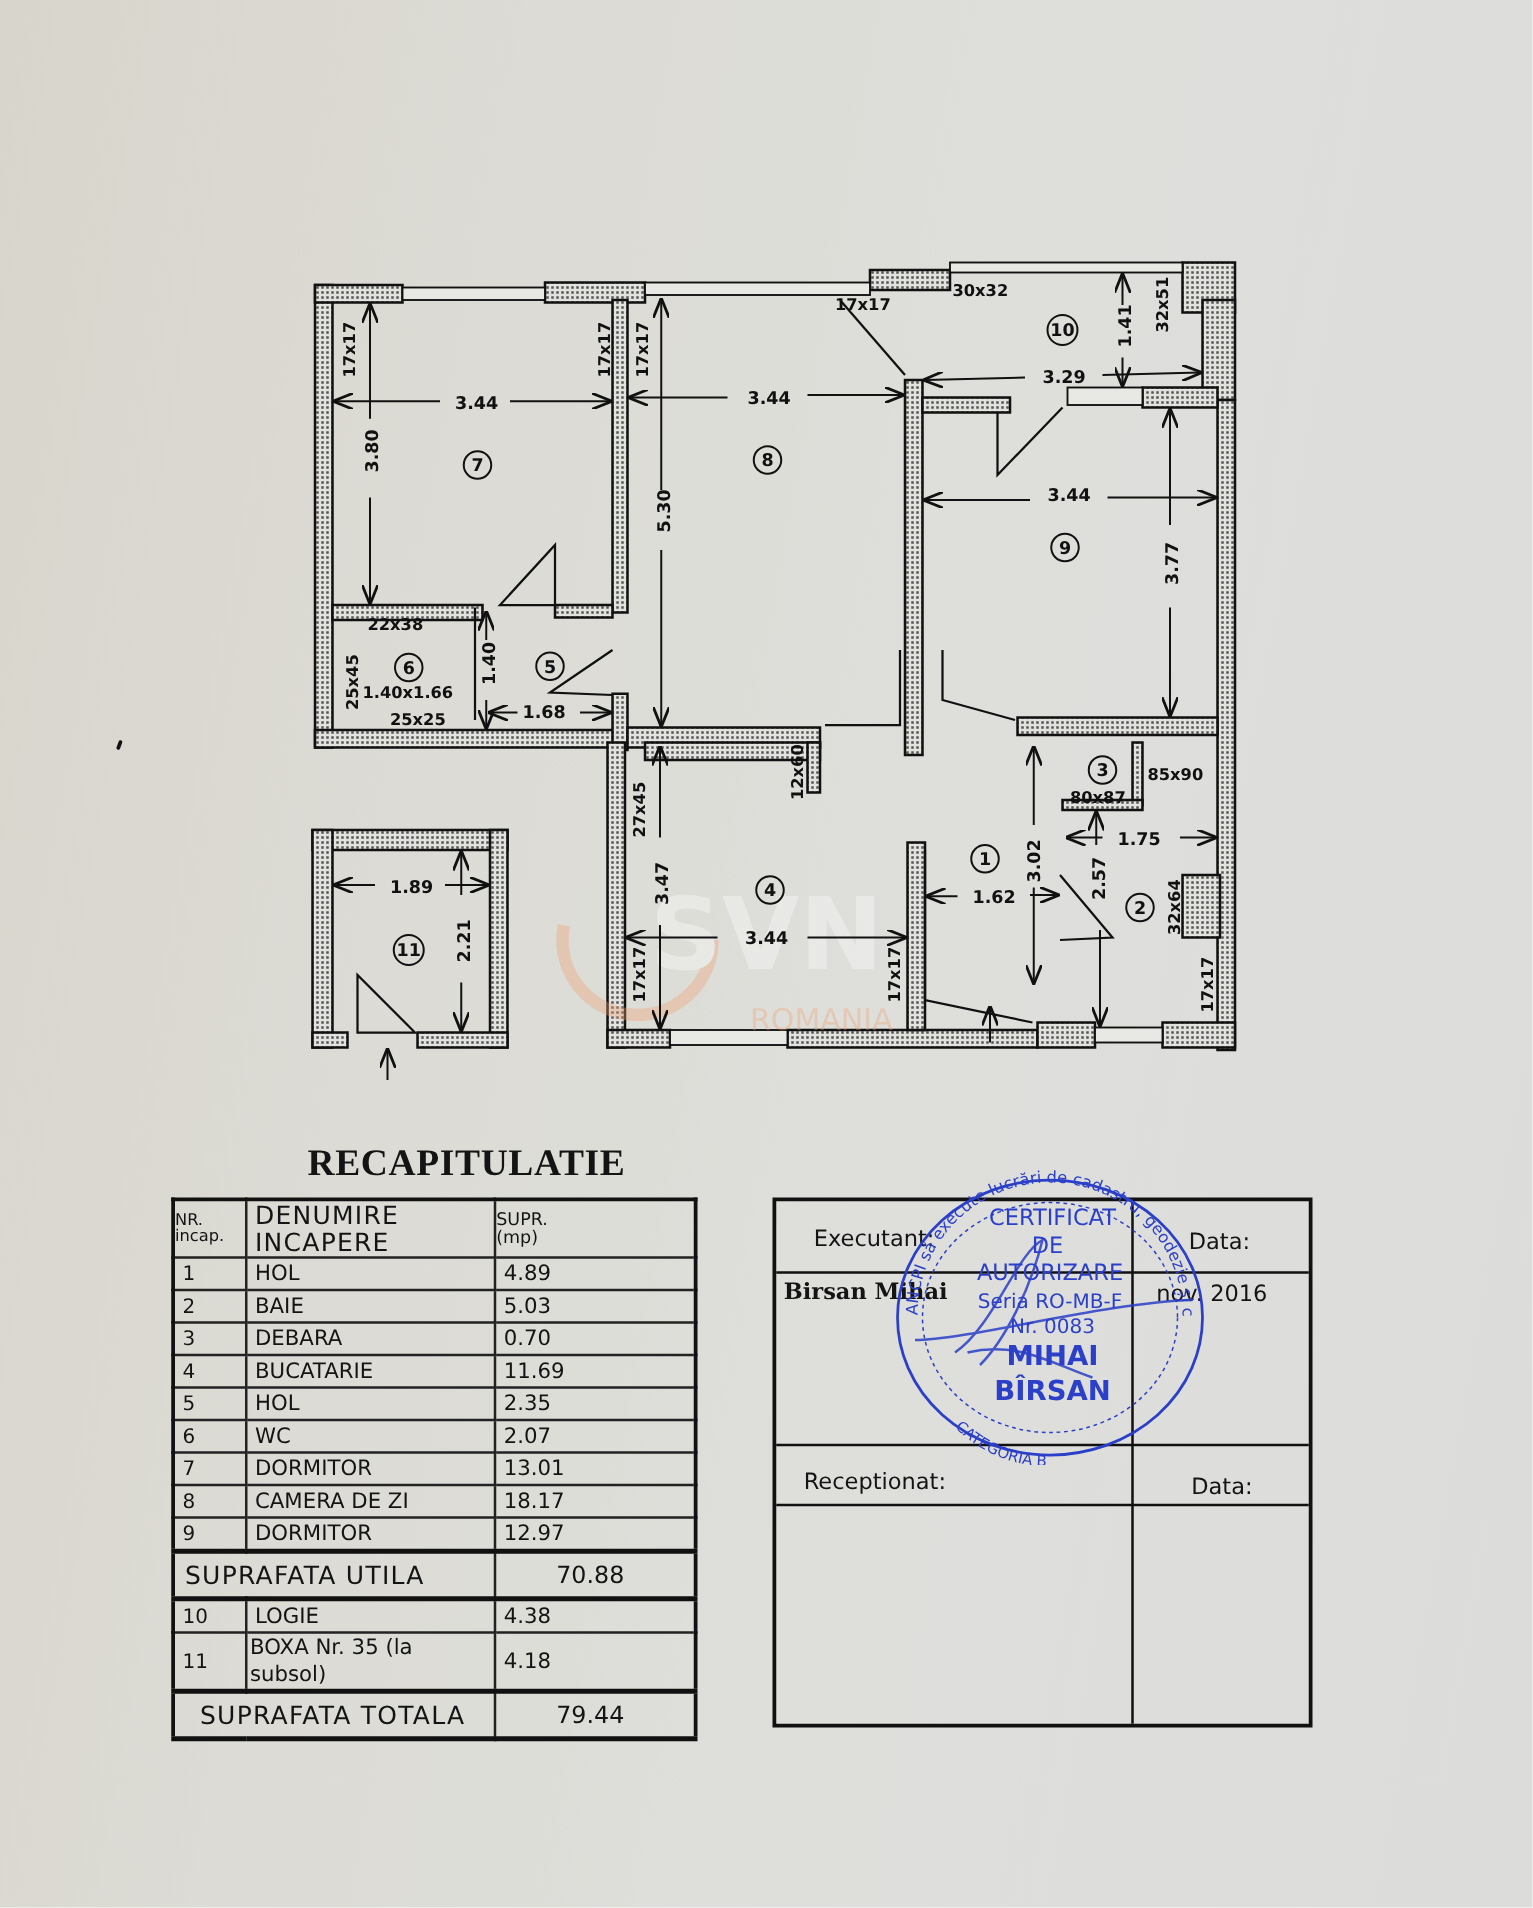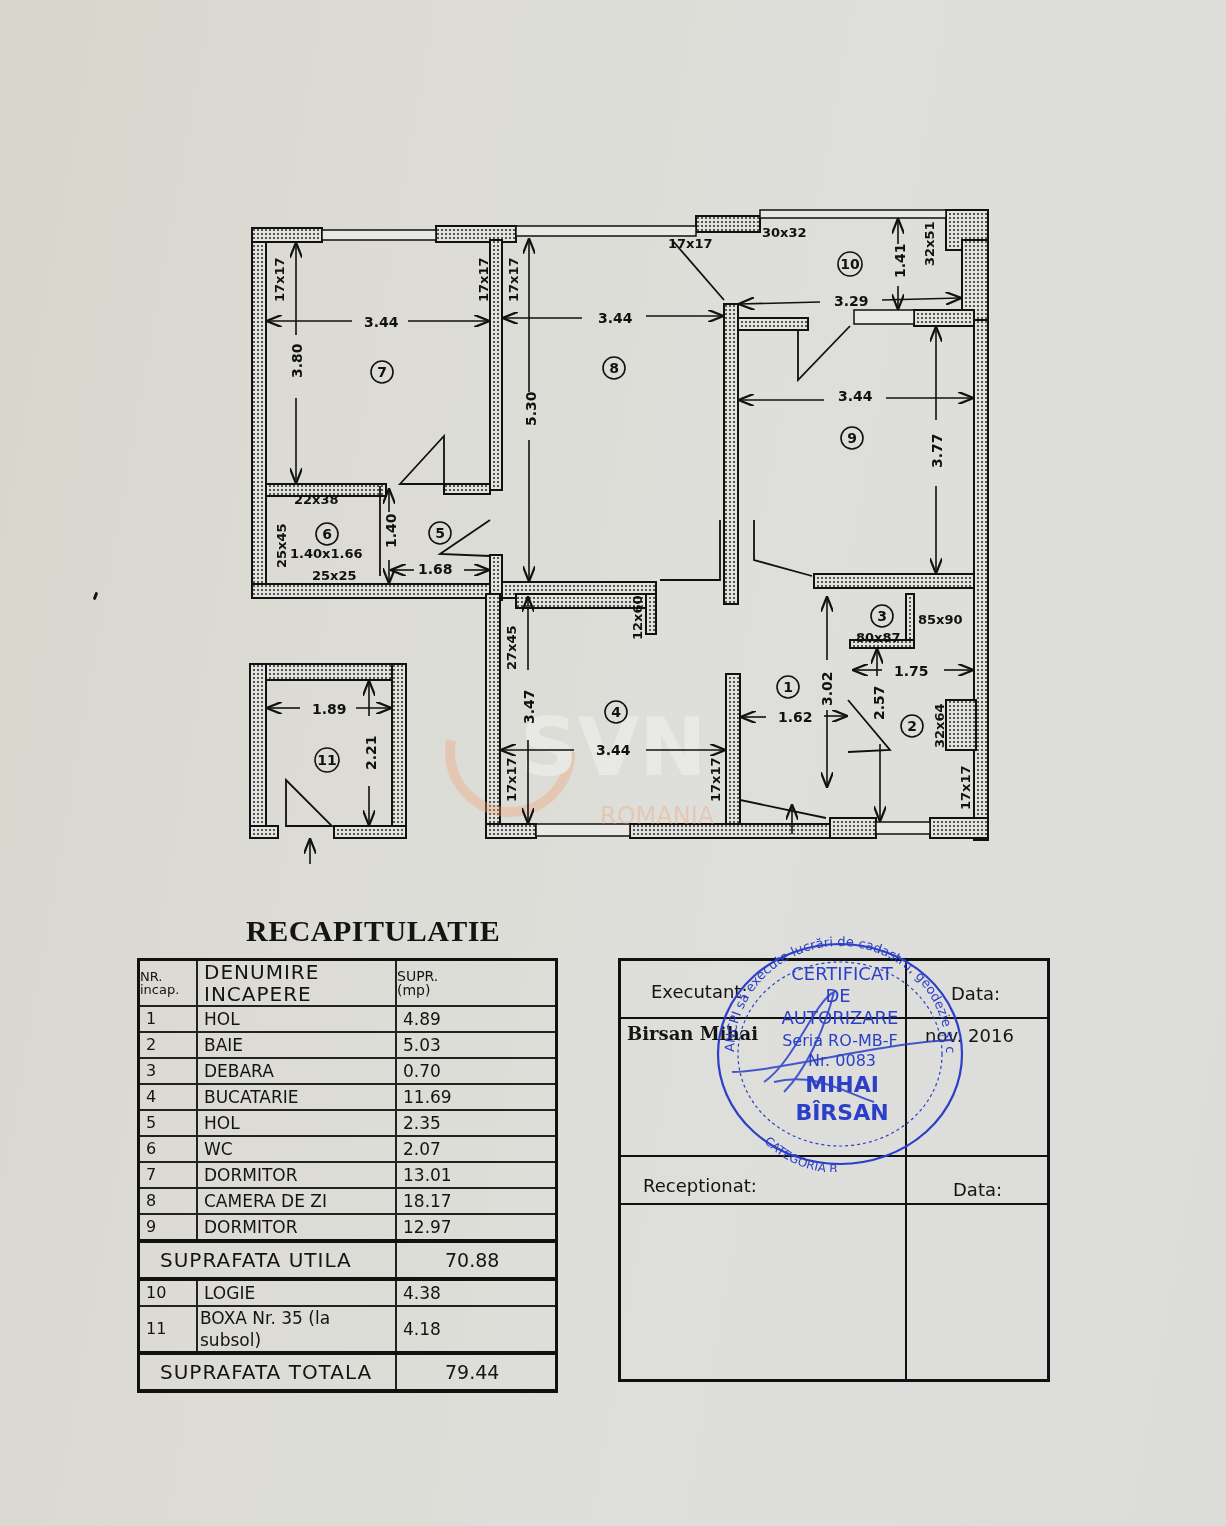--- a/index.html
+++ b/index.html
@@ -302,21 +302,21 @@
         <td class="nr">8</td>
         <td>CAMERA  DE  ZI</td>
         <td class="val">18.17</td>
       </tr>
   <tr>
         <td class="nr">9</td>
         <td>DORMITOR</td>
         <td class="val">12.97</td>
       </tr>
   <tr class="sum">
-    <td colspan="2" style="padding-left:20px">SUPRAFATA  UTILA</td>
+    <td colspan="2" style="padding-left:8px">SUPRAFATA  UTILA</td>
     <td class="val">70.88</td>
   </tr>
   <tr>
         <td class="nr">10</td>
         <td>LOGIE</td>
         <td class="val">4.38</td>
       </tr>
   <tr>
         <td class="nr">11</td>
         <td style="padding-left:2px">BOXA  Nr.  35  (la  subsol)</td>

